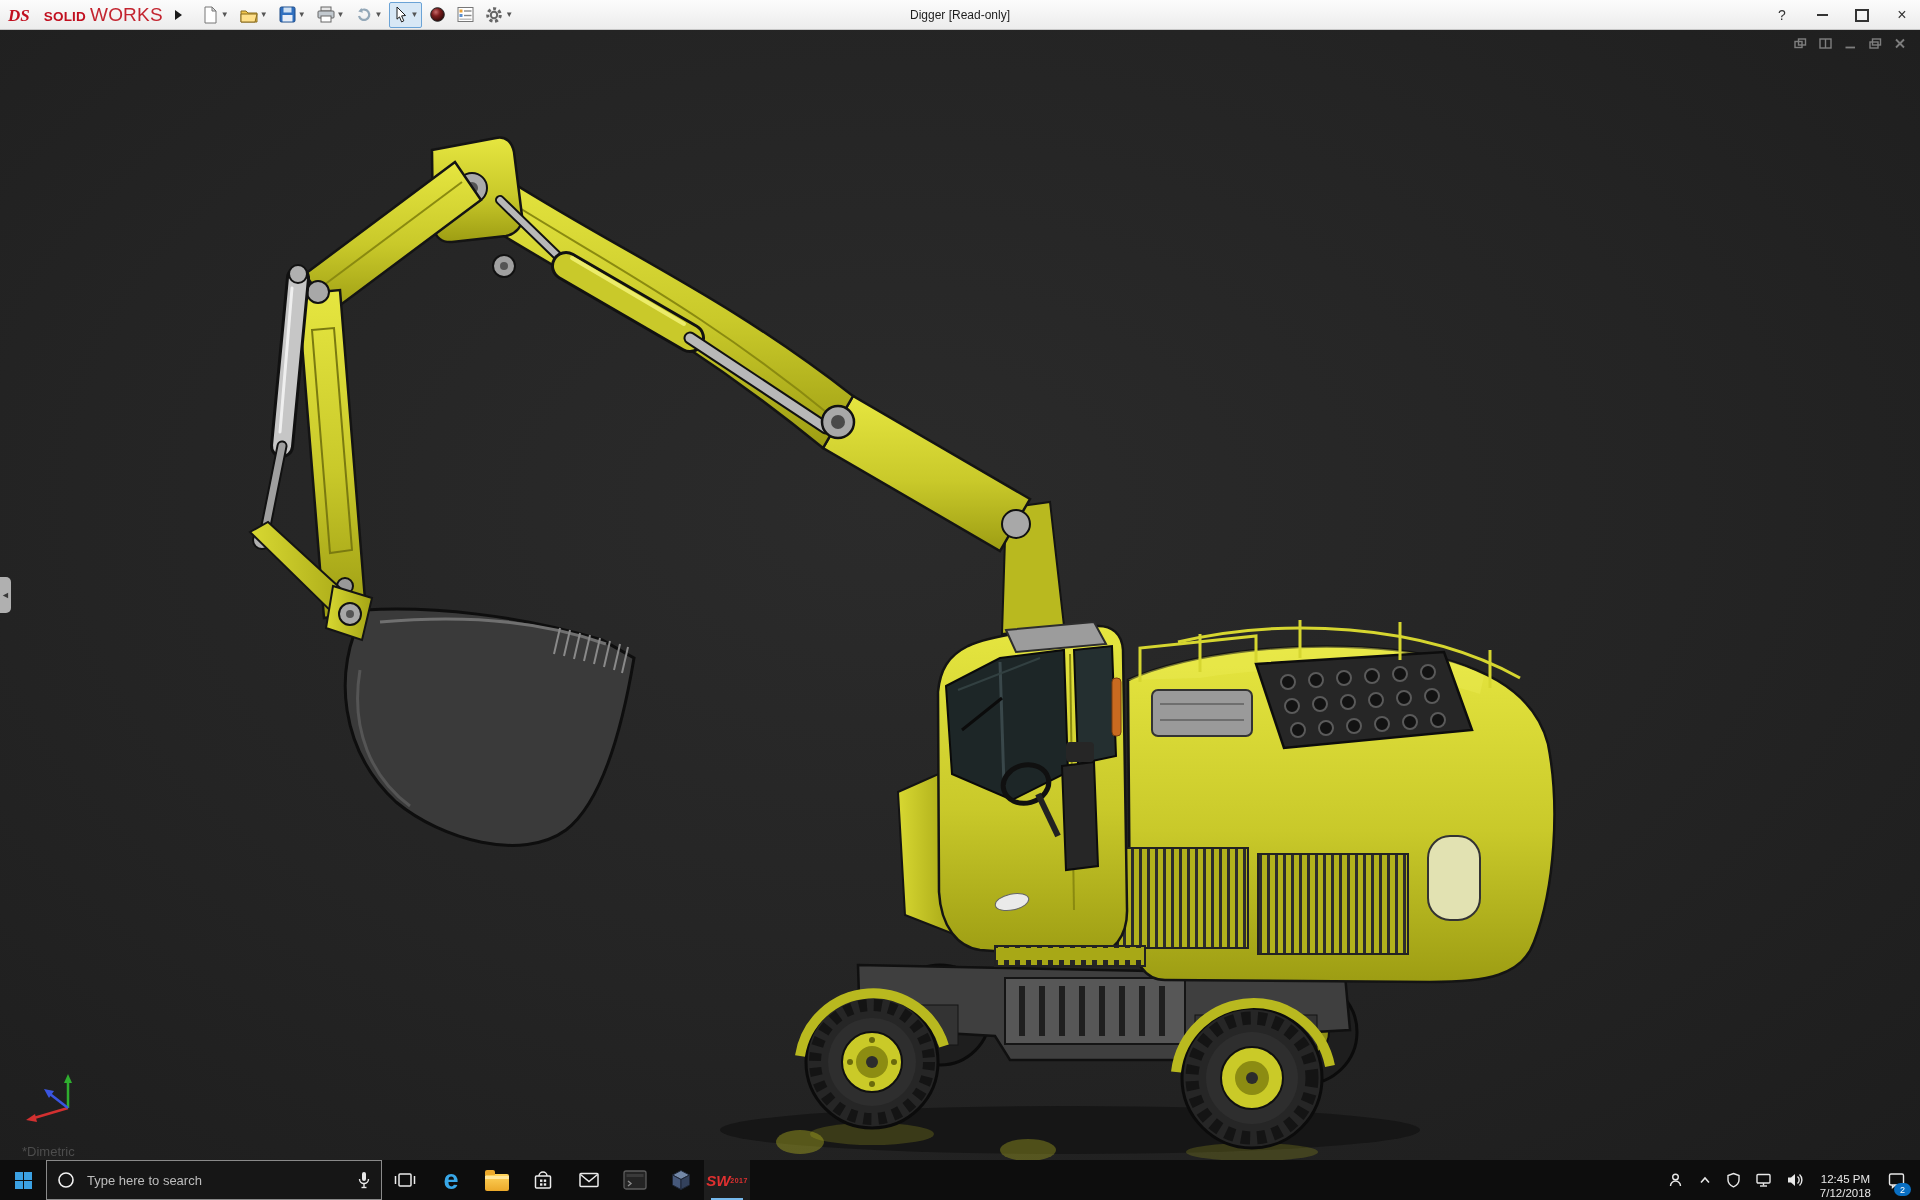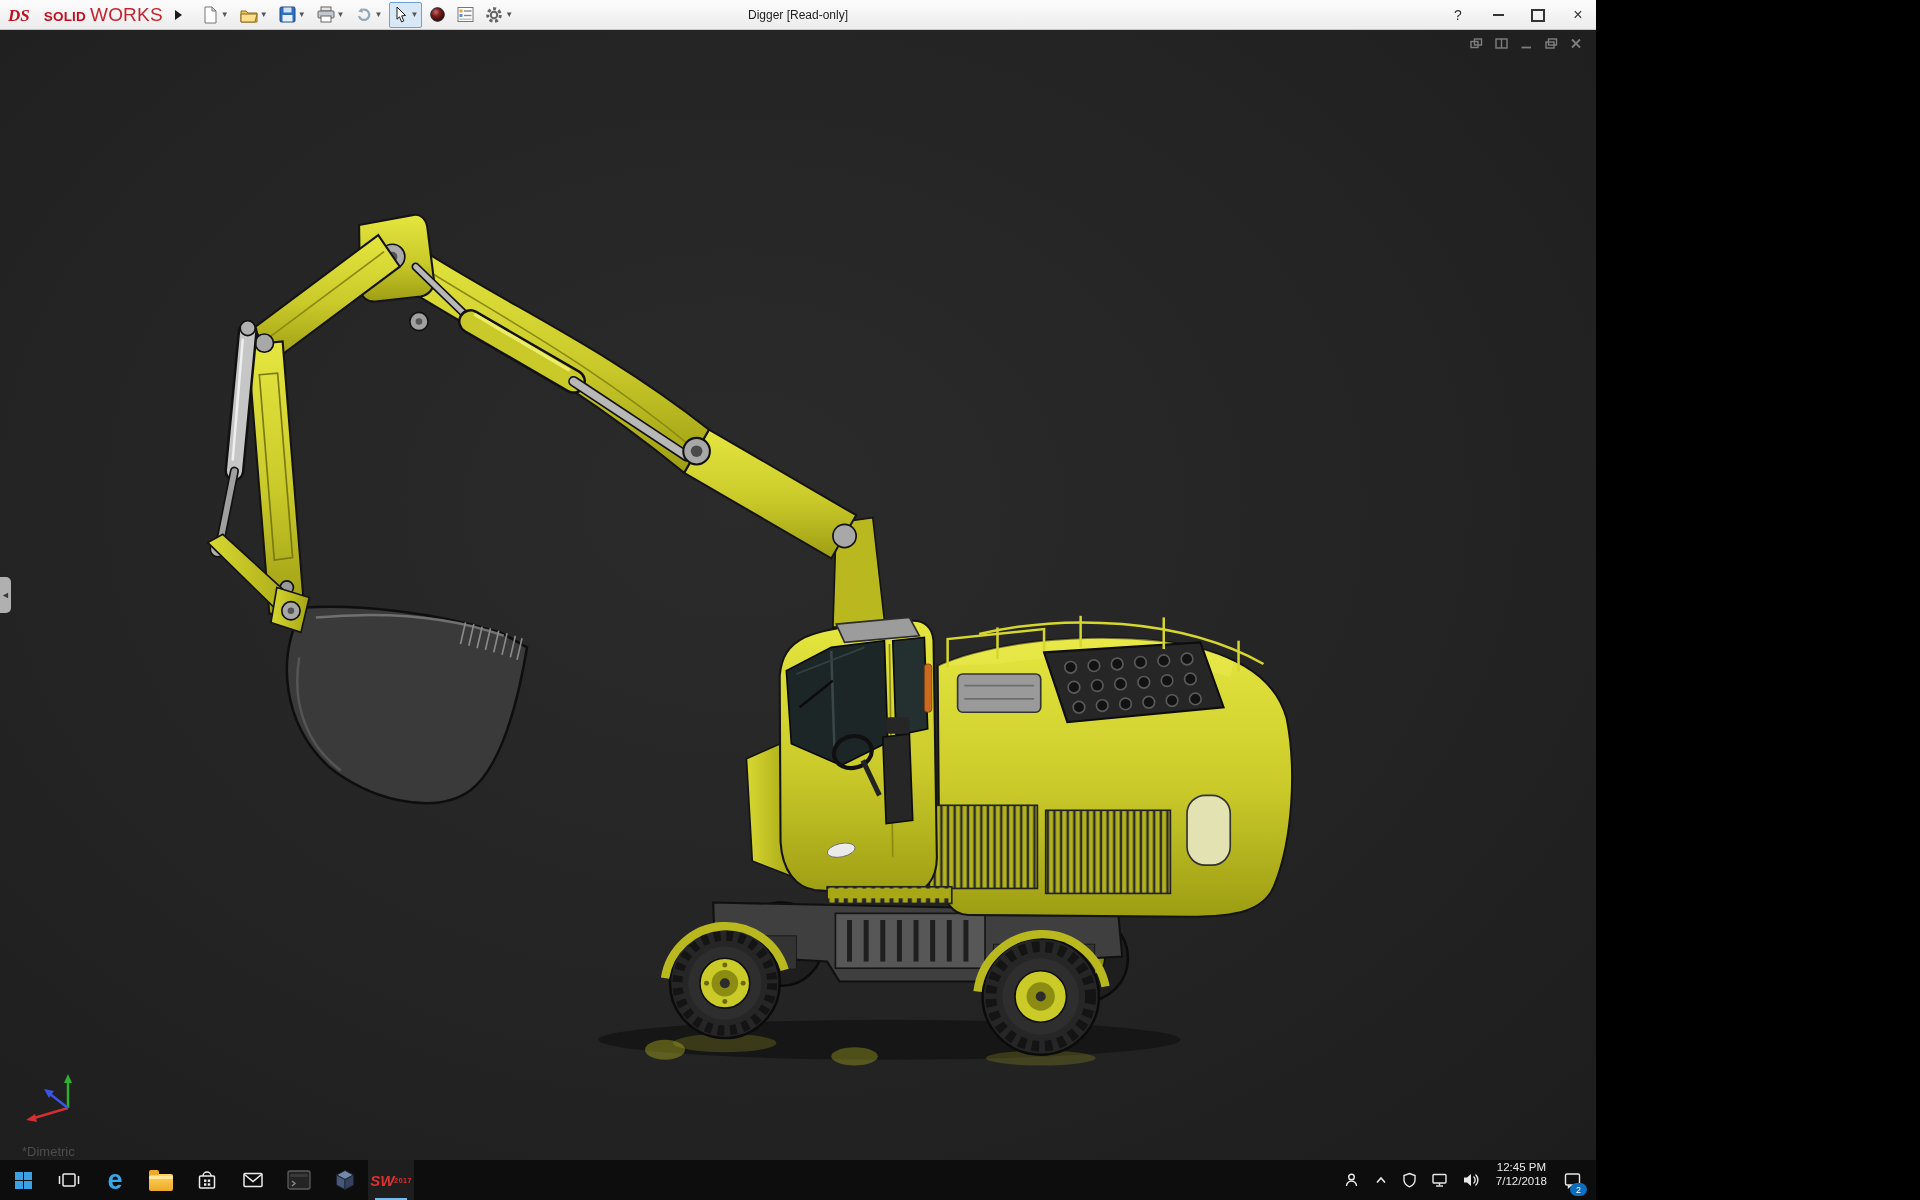--- a/index.html
+++ b/index.html
@@ -1,16 +1,16 @@
 <!DOCTYPE html>
 <html><head>
 <meta charset="utf-8">
 <style>
   html,body{margin:0;padding:0;background:#000;}
-  .screen{position:relative;width:1596px;height:1200px;overflow:hidden;
+  .screen{position:relative;width:1920px;height:1200px;overflow:hidden;
           font-family:"Liberation Sans",sans-serif;-webkit-font-smoothing:antialiased;}
 
   
   .titlebar{position:absolute;top:0;left:0;right:0;height:30px;
     background:linear-gradient(#fcfcfc,#ececec);border-bottom:1px solid #c6c6c6;
     display:flex;align-items:center;padding:0 8px;box-sizing:border-box;z-index:30;}
   .brand{display:flex;align-items:baseline;gap:4px;margin-right:4px;}
   .brand .ds{color:#c10f1f;font-weight:bold;font-style:italic;font-size:17px;
     font-family:"Liberation Serif",serif;}
   .brand .solid{color:#c10f1f;font-weight:700;font-size:13.5px;letter-spacing:.2px;margin-left:10px;}
@@ -56,21 +56,21 @@
   .app.active{background:rgba(255,255,255,.07);}
   .app.active::after{content:"";position:absolute;left:7px;right:7px;bottom:0;height:2px;background:#76b9ed;}
   .edge-e{color:#38a7e8;font-size:27px;font-weight:700;line-height:1;}
   .folder{width:24px;height:17px;background:linear-gradient(#ffd45c,#eca92a);border-radius:2px;position:relative;margin-top:5px;}
   .folder::before{content:"";position:absolute;top:-4px;left:0;width:10px;height:5px;background:#eca92a;border-radius:2px 2px 0 0;}
   .folder::after{content:"";position:absolute;top:2px;left:0;right:0;height:3px;background:#ffe69a;}
   .sw-ico{display:flex;flex-direction:row;align-items:center;line-height:11px;}
   .sw-top{color:#e03030;font-weight:800;font-style:italic;font-size:15px;}
   .sw-bottom{color:#e03030;font-size:7px;font-weight:700;letter-spacing:.5px;}
   .tray{margin-left:auto;display:flex;align-items:center;}
-  .tray-item{padding:0 7px;height:40px;display:flex;align-items:center;justify-content:flex-start;cursor:pointer;}
+  .tray-item{padding:0 7px;height:40px;display:flex;align-items:center;justify-content:flex-end;cursor:pointer;}
   .clock{flex-direction:column;font-size:11.5px;line-height:14px;text-align:center;padding:0 9px;}
   .action{position:relative;}
   .badge{position:absolute;right:2px;bottom:4px;min-width:13px;height:13px;border-radius:8px;
     background:#0a6fc2;color:#fff;font-size:9px;display:flex;align-items:center;justify-content:center;padding:0 2px;}
   .show-desktop{width:6px;border-left:1px solid #3a3a3a;}
 </style>
 </head>
 <body>
 
 <div class="screen">
@@ -424,20 +424,32 @@
   <footer class="taskbar">
     <div class="tb-btn">
       <svg width="17" height="17" viewBox="0 0 17 17">
         <rect x="0" y="0" width="8" height="8" fill="#3ba1e3"></rect>
           <rect x="9" y="0" width="8" height="8" fill="#3ba1e3"></rect>
         <rect x="0" y="9" width="8" height="8" fill="#3ba1e3"></rect>
           <rect x="9" y="9" width="8" height="8" fill="#3ba1e3"></rect>
       </svg>
     </div>
 
+    <div class="search">
+      <svg width="18" height="18" viewBox="0 0 18 18">
+        <circle cx="9" cy="9" r="7" fill="none" stroke="#f2f2f2" stroke-width="1.6"></circle>
+      </svg>
+      <input type="text" placeholder="Type here to search" style="">
+      <svg width="14" height="18" viewBox="0 0 14 18">
+        <rect x="5" y="1" width="4" height="9" rx="2" fill="#e8e8e8"></rect>
+        <path d="M2.5 8 a4.5 4.5 0 0 0 9 0" fill="none" stroke="#e8e8e8" stroke-width="1.4"></path>
+        <line x1="7" y1="13" x2="7" y2="16" stroke="#e8e8e8" stroke-width="1.4"></line>
+        <line x1="4.5" y1="16.5" x2="9.5" y2="16.5" stroke="#e8e8e8" stroke-width="1.4"></line>
+      </svg>
+    </div>
 
     <div class="apps">
       <div class="app">
         <svg width="24" height="24" viewBox="0 0 24 24">
           <rect x="6" y="6" width="12" height="12" rx="1" fill="none" stroke="#ececec" stroke-width="1.5"></rect>
           <line x1="2.5" y1="8" x2="2.5" y2="16" stroke="#ececec" stroke-width="1.5"></line>
           <line x1="21.5" y1="8" x2="21.5" y2="16" stroke="#ececec" stroke-width="1.5"></line>
         </svg>
       </div>
       <div class="app">

